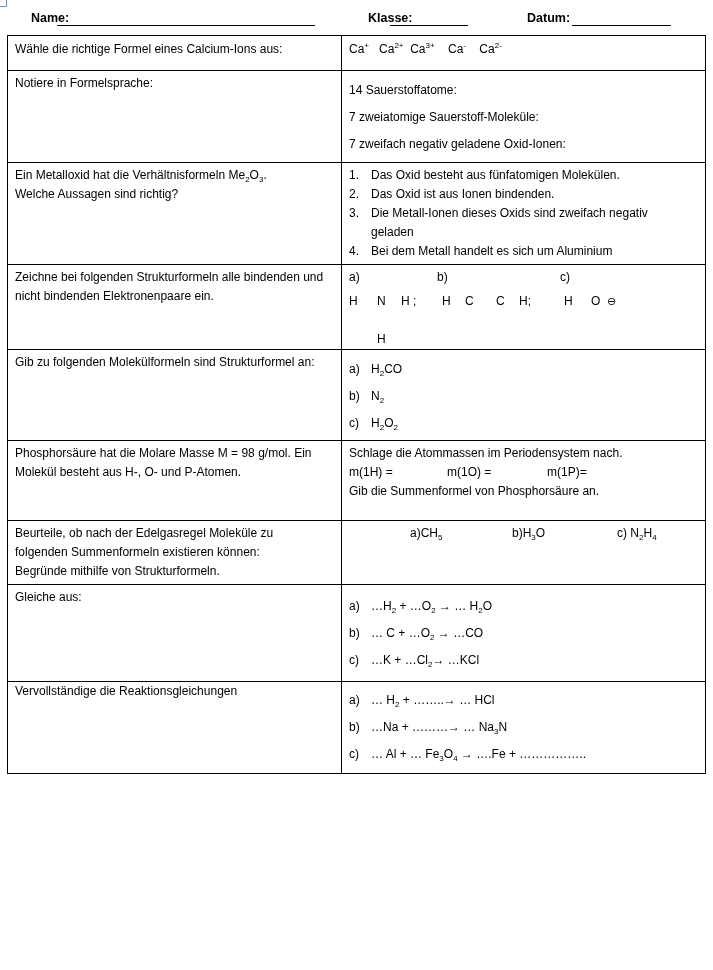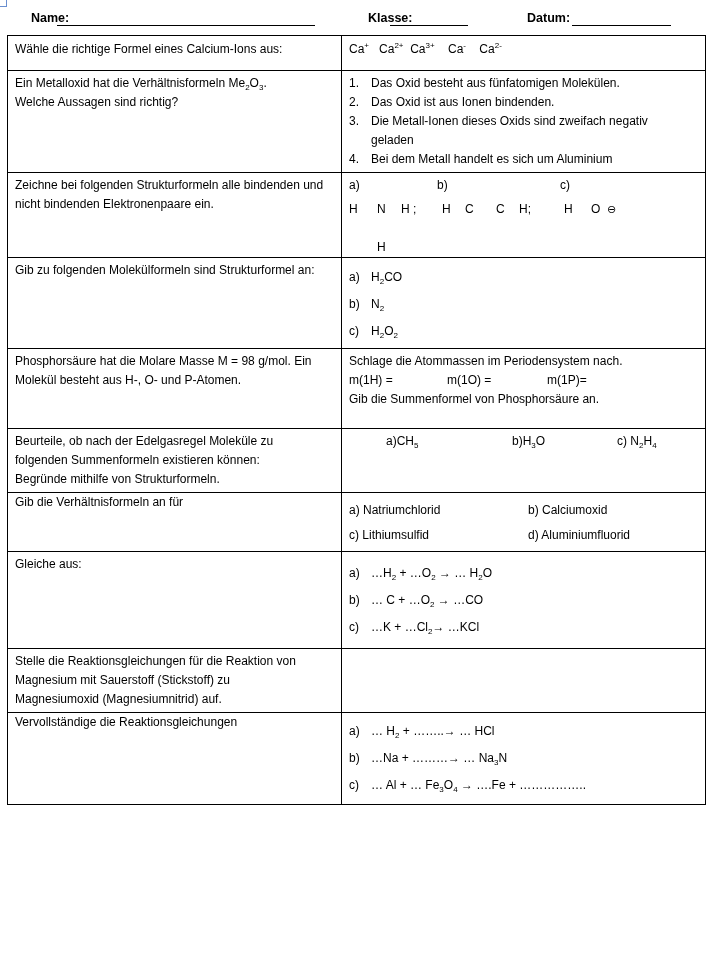--- a/index.html
+++ b/index.html
@@ -57,20 +57,30 @@
         <span><span>Ca</span><sup>+</sup></span>&nbsp;&nbsp;
         <span><span>Ca</span><sup>2+</sup></span>&nbsp;
         <span><span>Ca</span><sup>3+</sup></span>&nbsp;&nbsp;&nbsp;
         <span><span>Ca</span><sup>-</sup></span>&nbsp;&nbsp;&nbsp;
         <span><span>Ca</span><sup>2-</sup></span>
       </span>
     </td>
   </tr>
 
 
+  <tr style="height:92px;">
+    <td class="q"><span>Notiere in Formelsprache:</span></td>
+    <td>
+      <div style="line-height:27px;padding-top:3px;">
+        <span class="row">14 Sauerstoffatome:</span>
+        <span class="row">7 zweiatomige Sauerstoff-Moleküle:</span>
+        <span class="row">7 zweifach negativ geladene Oxid-Ionen:</span>
+      </div>
+    </td>
+  </tr>
 
   <tr style="height:100px;">
     <td class="q">
       <span class="row"><span>Ein Metalloxid hat die Verhältnisformeln Me</span><sub>2</sub><span>O</span><sub>3</sub><span>.</span></span>
       <span class="row">Welche Aussagen sind richtig?</span>
     </td>
     <td>
       <ol class="lst">
         <li><span class="n">1.</span><span>Das Oxid besteht aus fünfatomigen Molekülen.</span></li>
         <li><span class="n">2.</span><span>Das Oxid ist aus Ionen bindenden.</span></li>
@@ -125,58 +135,39 @@
   </tr>
 
   <tr style="height:60px;">
     <td class="q">
       <span class="row">Beurteile, ob nach der Edelgasregel Moleküle zu</span>
       <span class="row">folgenden Summenformeln existieren können:</span>
       <span class="row">Begründe mithilfe von Strukturformeln.</span>
     </td>
     <td style="position:relative;">
       <div style="position:relative;height:20px;">
-        <span style="position:absolute;left:37px;"><span>a)</span><span>CH</span><sub>5</sub></span>
+        <span style="position:absolute;left:61px;"><span>a)</span><span>CH</span><sub>5</sub></span>
         <span style="position:absolute;left:163px;"><span>b)</span><span>H</span><sub>3</sub><span>O</span></span>
         <span style="position:absolute;left:268px;"><span>c) </span><span>N</span><sub>2</sub><span>H</span><sub>4</sub></span>
       </div>
     </td>
   </tr>
 
-  <tr style="height:56px;">
-    <td class="q">
-          <span style="display:block;margin-top:-3px;">Gib die Verhältnisformeln an für</span>
-        </td>
-    <td>
-      <div style="line-height:25px;padding-top:2px;">
-        <span class="row"><span style="display:inline-block;width:179px;">a) Natriumchlorid</span><span>b) Calciumoxid</span></span>
-        <span class="row"><span style="display:inline-block;width:179px;">c) Lithiumsulfid</span><span>d) Aluminiumfluorid</span></span>
-      </div>
-    </td>
-  </tr>
 
   <tr style="height:97px;">
     <td class="q"><span>Gleiche aus:</span></td>
     <td>
       <div style="line-height:27px;padding-top:5px;">
         <span class="row"><span class="abc">a)</span><span>…H</span><sub>2</sub><span> + …O</span><sub>2</sub><span> → … H</span><sub>2</sub><span>O</span></span>
         <span class="row"><span class="abc">b)</span><span>… C  + …O</span><sub>2</sub><span> →  …CO</span></span>
         <span class="row"><span class="abc">c)</span><span>…K  + …Cl</span><sub>2</sub><span>→ …KCl</span></span>
       </div>
     </td>
   </tr>
 
-  <tr style="height:58px;">
-    <td class="q">
-      <span class="row">Stelle die Reaktionsgleichungen für die Reaktion von</span>
-      <span class="row">Magnesium mit Sauerstoff (Stickstoff) zu</span>
-      <span class="row">Magnesiumoxid (Magnesiumnitrid) auf.</span>
-    </td>
-    <td></td>
-  </tr>
 
   <tr style="height:92px;">
     <td class="q">
           <span style="display:block;margin-top:-3px;">Vervollständige die Reaktionsgleichungen</span>
         </td>
     <td>
       <div style="line-height:27px;padding-top:2px;">
         <span class="row"><span class="abc">a)</span><span>… H</span><sub>2</sub><span> + ……..→ … HCl</span></span>
         <span class="row"><span class="abc">b)</span><span>…Na + ………→ … Na</span><sub>3</sub><span>N</span></span>
         <span class="row"><span class="abc">c)</span><span>… Al + … Fe</span><sub>3</sub><span>O</span><sub>4</sub><span> → ….Fe + ……………..</span></span>

